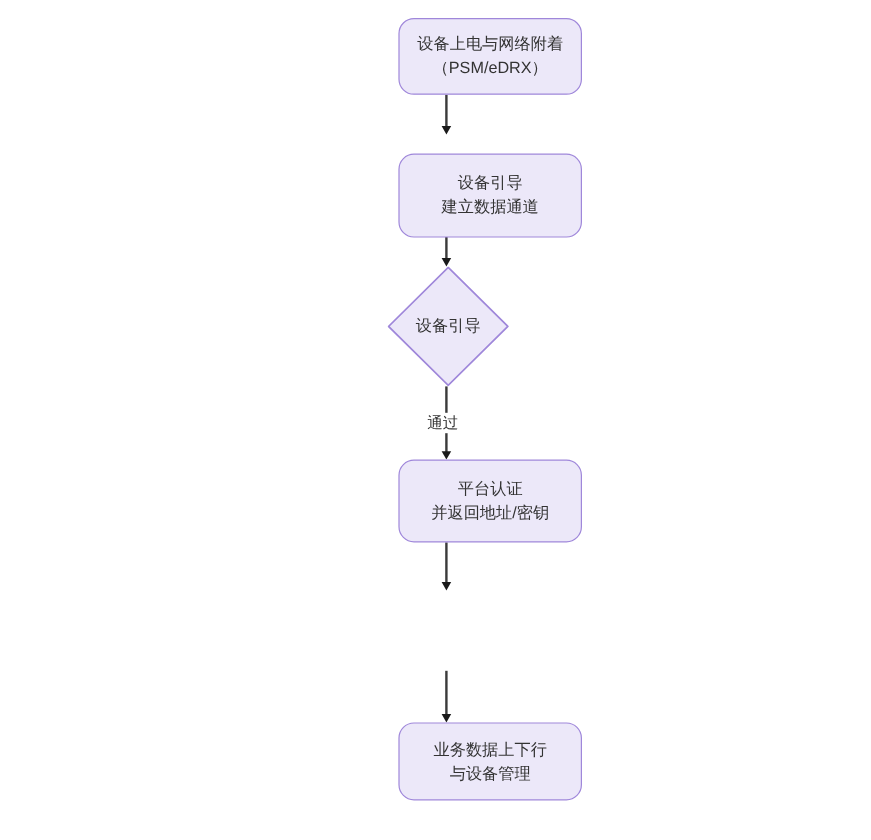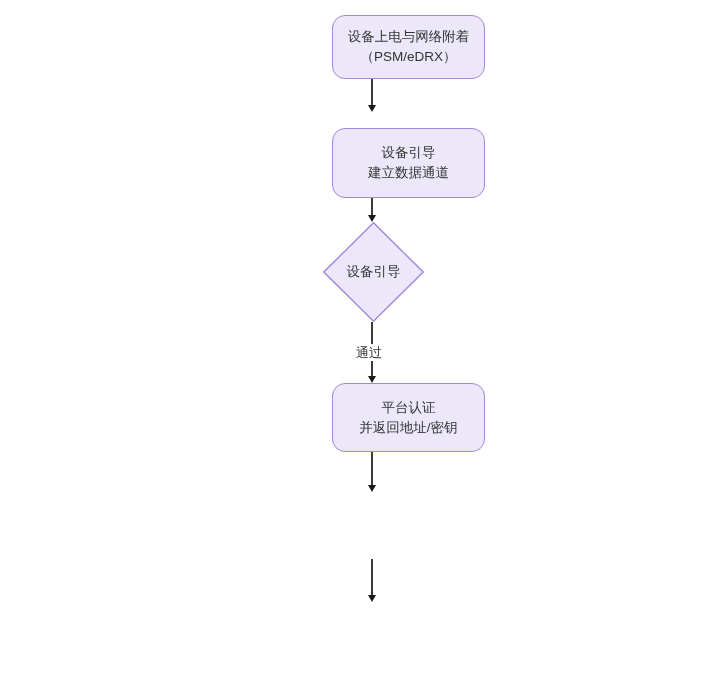--- a/index.html
+++ b/index.html
@@ -111,13 +111,17 @@
         <polygon points="50.5,0.8 100.2,50 50.5,99.2 0.8,50" fill="#ece8f9" stroke="#9f87da" stroke-width="1.4"></polygon>
       </svg>
       <div class="diamond-label">
         <span class="node-line">设备引导</span>
       </div>
     </div>
     <div class="node process" style="left: 296px; top: 383px; width: 153px; height: 69px; background: rgb(236, 232, 249); border-color: rgb(159, 135, 218); color: rgb(51, 51, 51);">
       <span class="node-line">平台认证</span>
       <span class="node-line">并返回地址/密钥</span>
     </div>
+    <div class="node process" style="left: 296px; top: 602px; width: 153px; height: 65px; background: rgb(236, 232, 249); border-color: rgb(159, 135, 218); color: rgb(51, 51, 51);">
+      <span class="node-line">业务数据上下行</span>
+      <span class="node-line">与设备管理</span>
+    </div>
   </div>
 
 </body></html>

